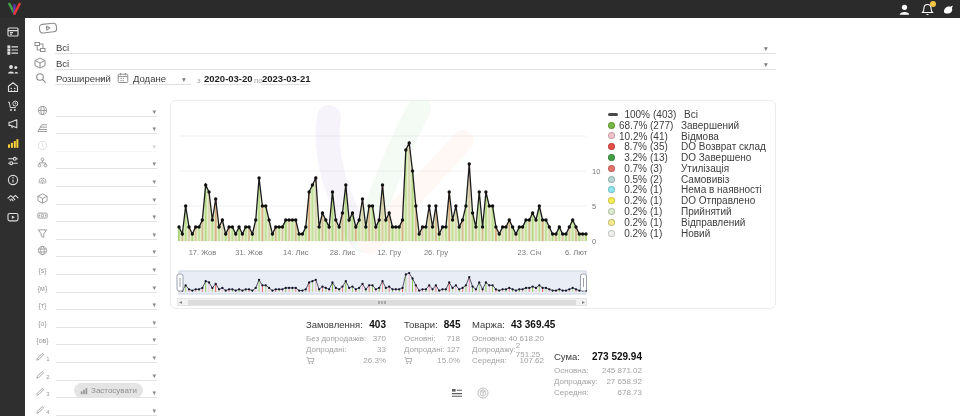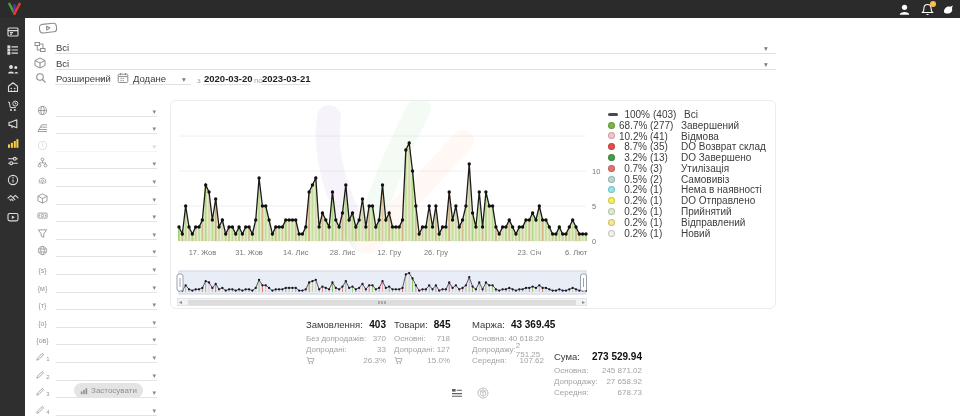--- a/index.html
+++ b/index.html
@@ -1088,21 +1088,21 @@
           <span class="ic">
             <svg viewBox="0 0 12 12" width="9" height="9" fill="none" stroke="currentColor" stroke-width="1">
               <path d="M1 2 h1.4 l1 5.6 h6 l1.2-4.2 H3"></path>
               <circle cx="4.4" cy="9.8" r="1" fill="currentColor" stroke="none"></circle>
               <circle cx="8.4" cy="9.8" r="1" fill="currentColor" stroke="none"></circle>
             </svg>
           </span>
           <span>26.3%</span>
         </div>
       </div>
-      <div class="stat-col" style="left: 394px; width: 56px;">
+      <div class="stat-col" style="left: 404px; width: 56px;">
         <div class="stat-head">
           <span>Товари:</span>
           <b>845</b>
         </div>
         <div class="stat-sub">
           <span>Основні:</span>
           <span>718</span>
         </div>
         <div class="stat-sub">
           <span>Допродані:</span>

